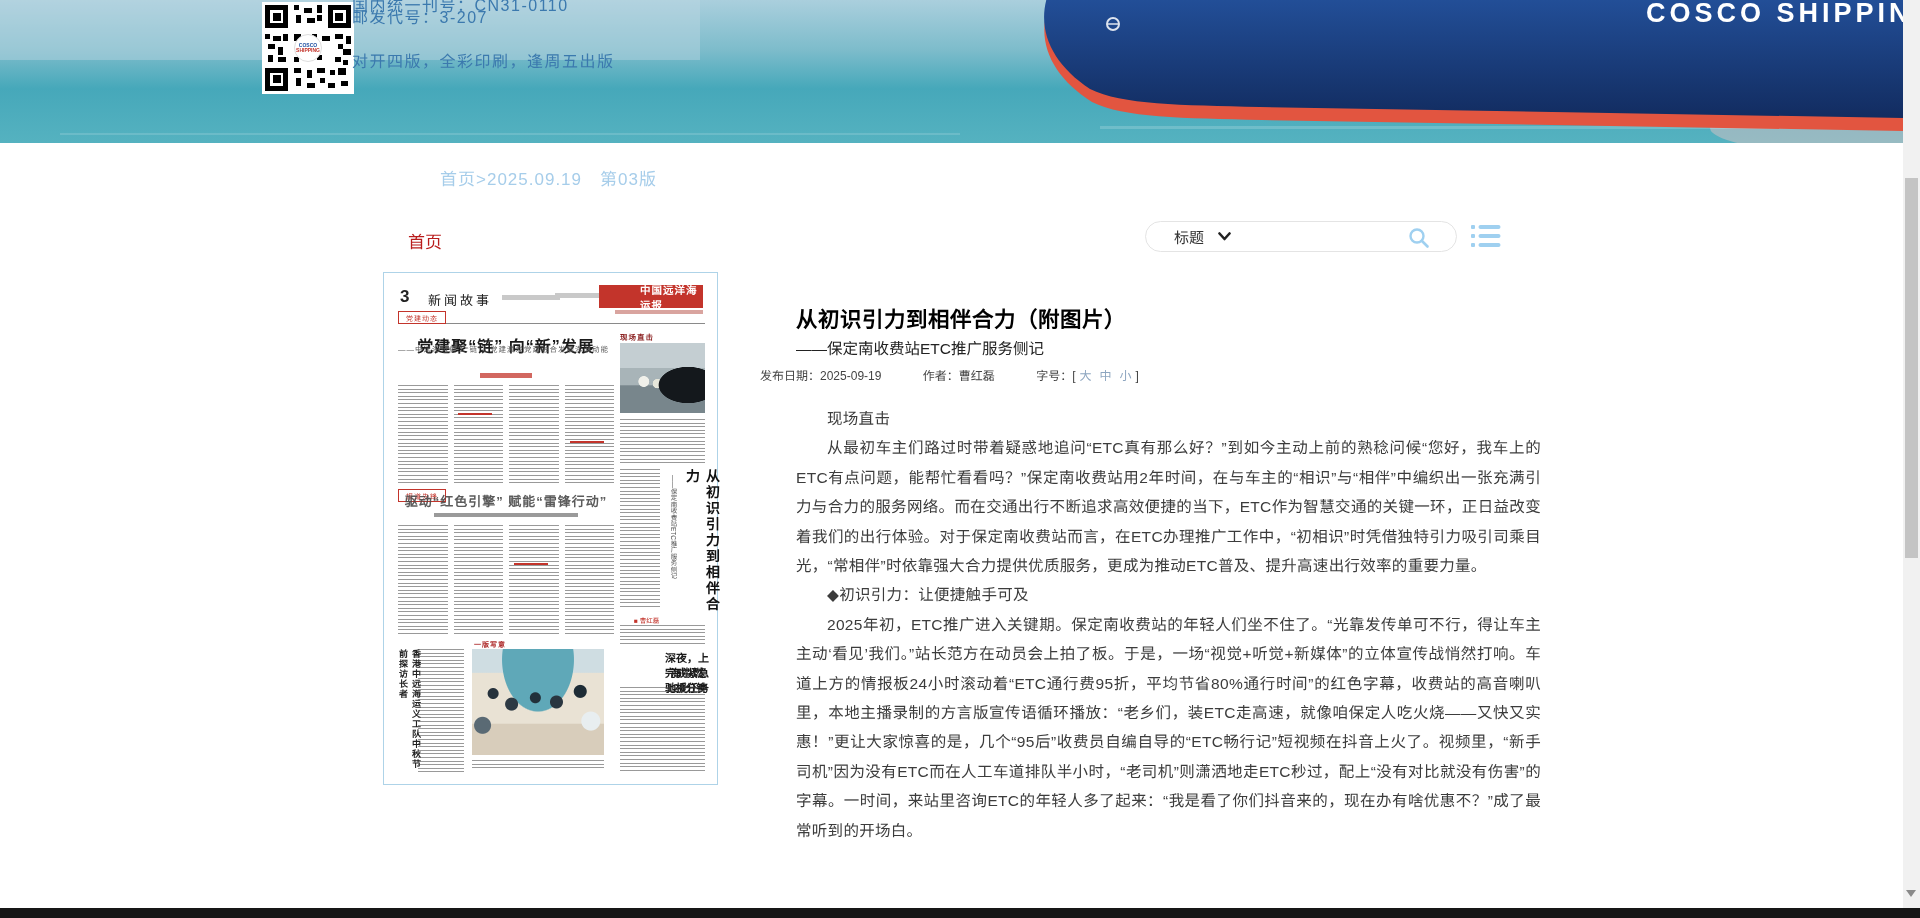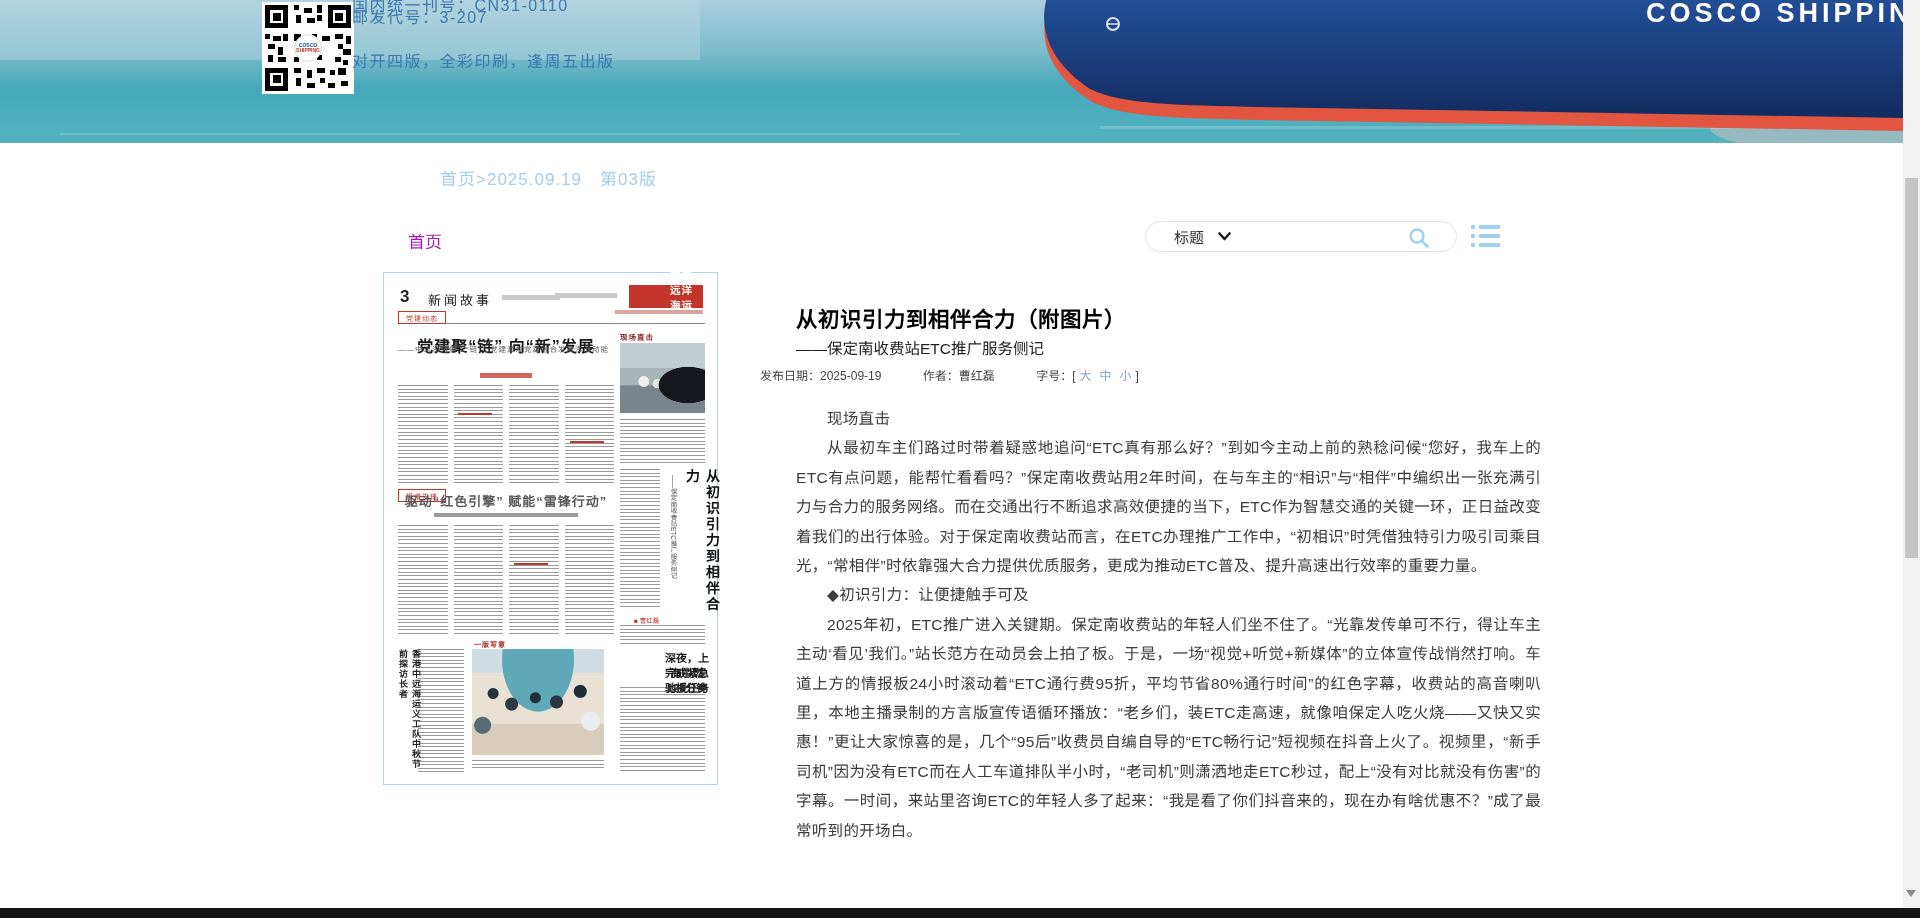--- a/index.html
+++ b/index.html
@@ -20,41 +20,41 @@
       font-size:5px;font-weight:bold;color:#1c4ea0;line-height:1.1;text-align:center;}
   .qr-logo .r{color:#c3342b;}
   .hero-line{position:absolute;left:352px;color:#3b79ae;font-size:16px;
       letter-spacing:1.5px;font-weight:500;white-space:nowrap;}
   .hero-note{position:absolute;left:135px;top:103px;color:#3f7cb0;font-size:14px;
       letter-spacing:1px;white-space:nowrap;}
 
   
   .breadcrumb{position:absolute;left:408px;top:165px;font-size:17px;color:#a6cdea;
       letter-spacing:1px;cursor:pointer;margin-left:32px;}
-  .home-link{position:absolute;left:408px;top:228px;font-size:17px;color:#a21caf;
+  .home-link{position:absolute;left:408px;top:228px;font-size:17px;color:#b91c1c;
       cursor:pointer;text-decoration:none;}
 
   
   .searchbar{position:absolute;left:1145px;top:221px;width:312px;height:31px;
       border:1px solid #e4e4e4;border-radius:16px;background:#fff;box-sizing:border-box;
       display:flex;align-items:center;cursor:pointer;}
   .search-filter{display:flex;align-items:center;gap:14px;margin-left:28px;
       font-size:15px;color:#333;}
   .search-mag{position:absolute;right:26px;top:5px;}
   .listicon{position:absolute;left:1471px;top:224px;width:30px;height:25px;cursor:pointer;}
 
   
   .thumb{position:absolute;left:383px;top:272px;width:335px;height:513px;background:#fff;
       border:1px solid #aed3e8;box-sizing:border-box;cursor:pointer;}
   .thumb *{position:absolute;box-sizing:border-box;}
   .np-pageno{left:16px;top:14px;font-size:17px;font-weight:bold;color:#222;}
   .np-sec{left:44px;top:17px;font-size:13px;font-weight:normal;color:#222;letter-spacing:3px;}
   .np-sec-note{left:118px;top:22px;width:58px;height:5px;background:#c9c9c9;}
   .np-date-bar{right:100px;top:20px;width:62px;height:5px;background:#c9c9c9;}
-  .np-mast{right:14px;top:12px;width:74px;height:23px;background:#c3342b;color:#fff;
+  .np-mast{right:14px;top:12px;width:104px;height:23px;background:#c3342b;color:#fff;
       font-size:10.5px;font-weight:bold;display:flex;align-items:center;justify-content:center;
       letter-spacing:1px;padding-left:41px;}
   .np-mast-sub{right:14px;top:37px;width:88px;height:4px;background:#d9a49f;}
   .np-rule{left:14px;top:50px;width:307px;border-top:1px solid #8a8a8a;}
   .np-tag{left:14px;width:48px;height:13px;border:1px solid #c3342b;color:#c3342b;
       font-size:7px;display:flex;align-items:center;justify-content:center;letter-spacing:1px;}
   .np-head1{left:14px;top:60px;width:216px;text-align:center;font-size:16px;font-weight:bold;
       color:#1a1a1a;letter-spacing:1px;white-space:nowrap;}
   .np-sub1{left:14px;top:70px;width:216px;font-size:7.5px;color:#555;
       letter-spacing:1px;white-space:nowrap;}

